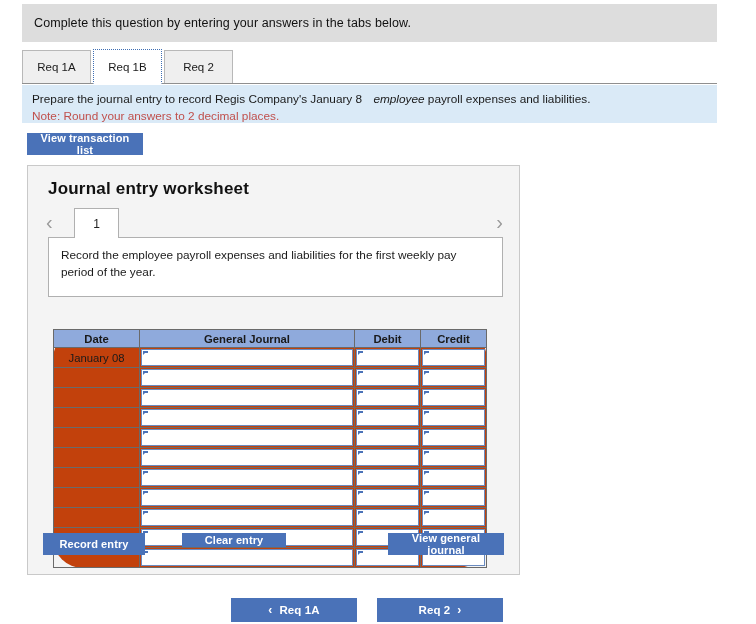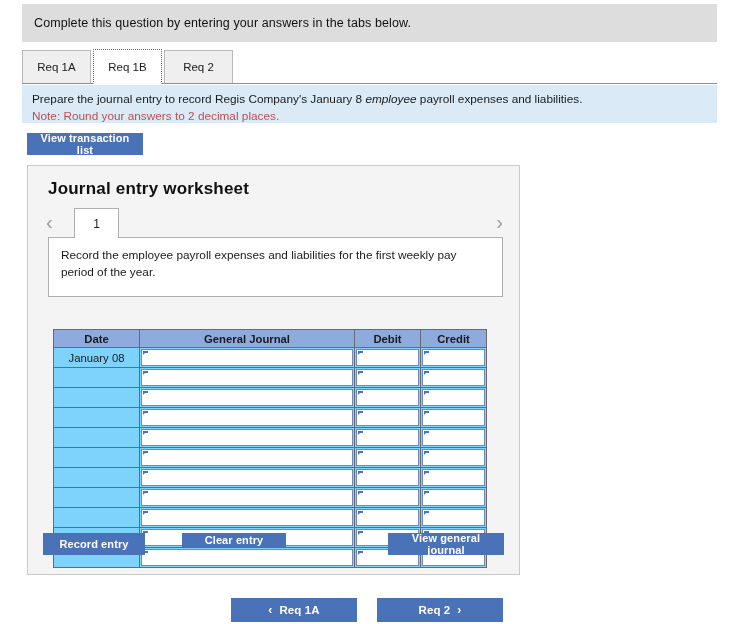--- a/index.html
+++ b/index.html
@@ -62,21 +62,21 @@
   
   .prompt {
     position: absolute;
     left: 22px; top: 85px;
     width: 695px; height: 38px;
     background: #daeaf7;
     padding: 6px 0 0 10px;
     line-height: 1.45;
   }
   .prompt-line { font-size: 11.8px; color: #1a1a1a; }
-  .prompt-line em { font-style: italic; }
+  .prompt-line em { font-style: italic; margin-left: 8px; }
   .prompt-note { font-size: 11.8px; color: #c0504d; }
 
   
   .btn-blue {
     background: #4a72b8;
     color: #ffffff;
     border: none;
     font-family: "Liberation Sans", sans-serif;
     font-weight: bold;
     font-size: 11px;
@@ -158,21 +158,22 @@
     color: #c0504d;
   }
 
   
   .jtable {
     position: absolute;
     left: 25px; top: 163px;
     width: 423px;
     border-collapse: collapse;
     table-layout: fixed;
-    background: #7dd3fc;
+    background: #c2410c;
+    border-radius: 30px;
   }
   .jtable th {
     background: #8faadc;
     border: 1px solid #6a6a6a;
     height: 18px;
     font-size: 11.3px;
     font-weight: bold;
     color: #1a1a1a;
     text-align: center;
     padding: 0;

